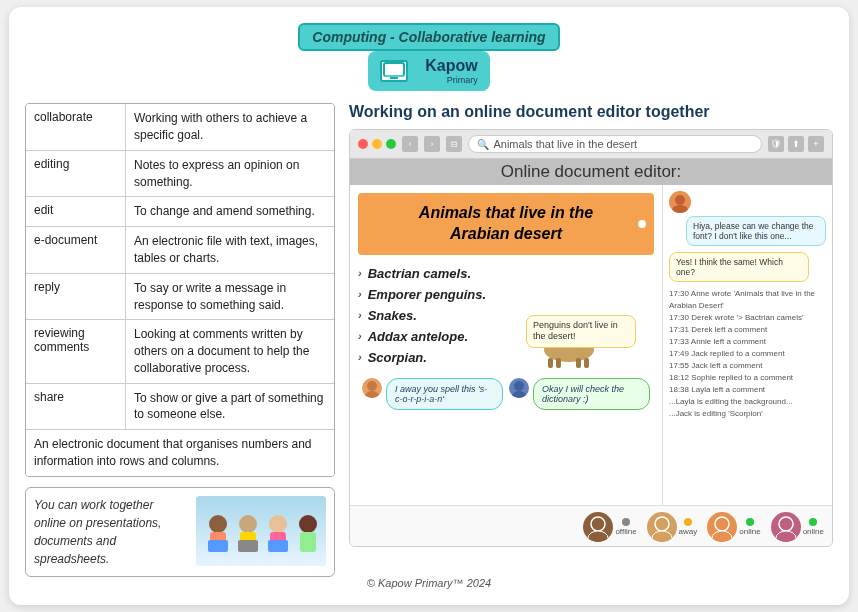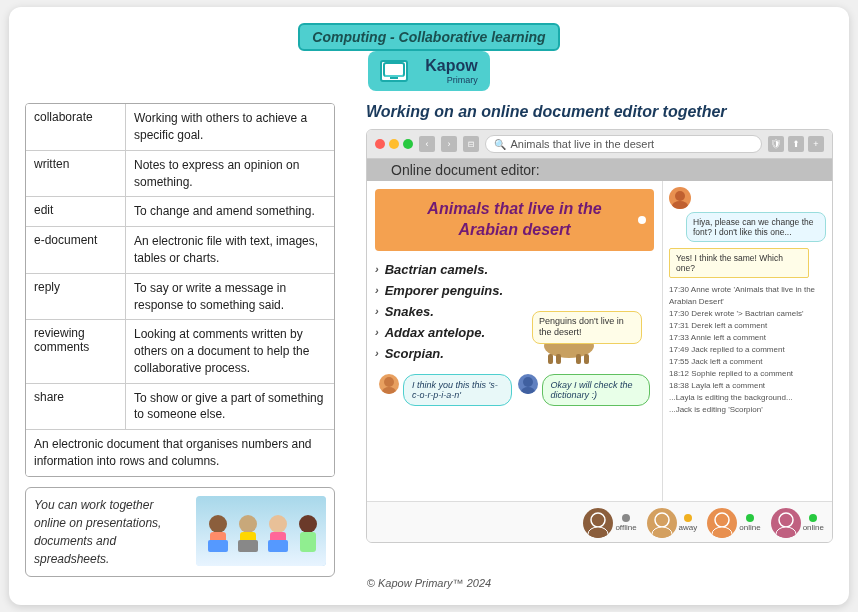--- a/index.html
+++ b/index.html
@@ -60,21 +60,21 @@
       position: absolute;
       bottom: 3px;
       left: 3px;
       right: 3px;
       height: 2px;
       background: #4ECFCF;
     }
     
     .main-content {
       display: flex;
-      gap: 31px;
+      gap: 14px;
     }
     
     .left-panel {
       width: 310px;
       flex-shrink: 0;
     }
     .glossary-table {
       border: 1.5px solid #aaa;
       border-radius: 4px;
       overflow: hidden;
@@ -135,21 +135,20 @@
       position: relative;
       flex-shrink: 0;
     }
     
     .right-panel {
       flex: 1;
     }
     .right-title {
       font-size: 16px;
       font-weight: bold;
-      font-style: italic;
       color: #1a3a5c;
       margin-bottom: 8px;
     }
     
     .browser {
       border: 1.5px solid #ccc;
       border-radius: 6px;
       overflow: hidden;
       background: white;
     }
@@ -202,22 +201,23 @@
       border-radius: 2px;
       display: flex;
       align-items: center;
       justify-content: center;
       font-size: 9px;
       color: white;
     }
     .editor-label {
       background: #c0c0c0;
       padding: 3px 24px;
-      font-size: 14px;
+      font-size: 17px;
       color: #333;
+      text-align: center;
     }
     .editor-area {
       display: flex;
       gap: 0;
       min-height: 320px;
     }
     
     .doc-area {
       flex: 1;
       background: white;
@@ -230,21 +230,21 @@
       padding: 10px 14px;
       border-radius: 4px;
       margin-bottom: 8px;
       text-align: center;
       position: relative;
     }
     .doc-header-text {
       font-size: 16px;
       font-weight: bold;
       font-style: italic;
-      color: #701a75;
+      color: #000000;
       line-height: 1.3;
     }
     .doc-header-dot {
       position: absolute;
       right: 8px;
       top: 50%;
       transform: translateY(-50%);
       width: 8px;
       height: 8px;
       background: white;
@@ -283,21 +283,21 @@
       line-height: 1.3;
       z-index: 10;
     }
     .comment-bubble::after {
       content: '';
       position: absolute;
       border: 5px solid transparent;
     }
     .bubble-penguin {
       top: 52px;
-      right: 12px;
+      right: 18px;
     }
     
     .speech-area {
       display: flex;
       gap: 6px;
       margin-top: 6px;
       padding: 4px;
     }
     .speech-bubble {
       background: #4ECFCF;
@@ -332,21 +332,21 @@
       border-radius: 8px;
       padding: 4px 6px;
       font-size: 8.5px;
       margin-bottom: 3px;
       align-self: flex-end;
       max-width: 140px;
     }
     .chat-bubble-left {
       background: #fffde8;
       border: 1px solid #f0d060;
-      border-radius: 2px;
+      border-radius: 8px;
       padding: 4px 6px;
       font-size: 8.5px;
       margin-bottom: 3px;
       align-self: flex-start;
       max-width: 140px;
     }
     .chat-user-row {
       display: flex;
       align-items: center;
       gap: 3px;
@@ -407,21 +407,21 @@
   <div class="main-content">
 
     <div class="left-panel">
       <div class="glossary-table">
 
       <div class="glossary-row">
     <div class="glossary-term">collaborate</div>
     <div class="glossary-def">Working with others to achieve a specific goal.</div>
   </div>
           <div class="glossary-row">
-    <div class="glossary-term">written</div>
+    <div class="glossary-term">editing</div>
     <div class="glossary-def">Notes to express an opinion on something.</div>
   </div>
           <div class="glossary-row">
     <div class="glossary-term">edit</div>
     <div class="glossary-def">To change and amend something.</div>
   </div>
           <div class="glossary-row">
     <div class="glossary-term">e-document</div>
     <div class="glossary-def">An electronic file with text, images, tables or charts.</div>
   </div>
@@ -567,21 +567,21 @@
             <div class="speech-area">
               <div style="display:flex;align-items:flex-start;gap:4px;">
 
                 <div style="width:20px;height:20px;border-radius:50%;background:#e8a060;flex-shrink:0;overflow:hidden;">
                   <svg width="20" height="20">
                       <circle cx="10" cy="8" r="5" fill="#c87840"></circle>
                       <ellipse cx="10" cy="18" rx="7" ry="5" fill="#c87840"></ellipse>
                     </svg>
                 </div>
                 <div class="speech-bubble speech-bubble-left">
-                  <span>I think you this this 's-c-o-r-p-i-a-n'</span>
+                  <span>I away you spell this 's-c-o-r-p-i-a-n'</span>
                 </div>
               </div>
               <div style="display:flex;align-items:flex-start;gap:4px;">
                 <div style="width:20px;height:20px;border-radius:50%;background:#6080c0;flex-shrink:0;overflow:hidden;">
                   <svg width="20" height="20">
                       <circle cx="10" cy="8" r="5" fill="#4060a0"></circle>
                       <ellipse cx="10" cy="18" rx="7" ry="5" fill="#4060a0"></ellipse>
                     </svg>
                 </div>
                 <div class="speech-bubble speech-bubble-left" style="background:#e8ffe8;border-color:#60c060;">

